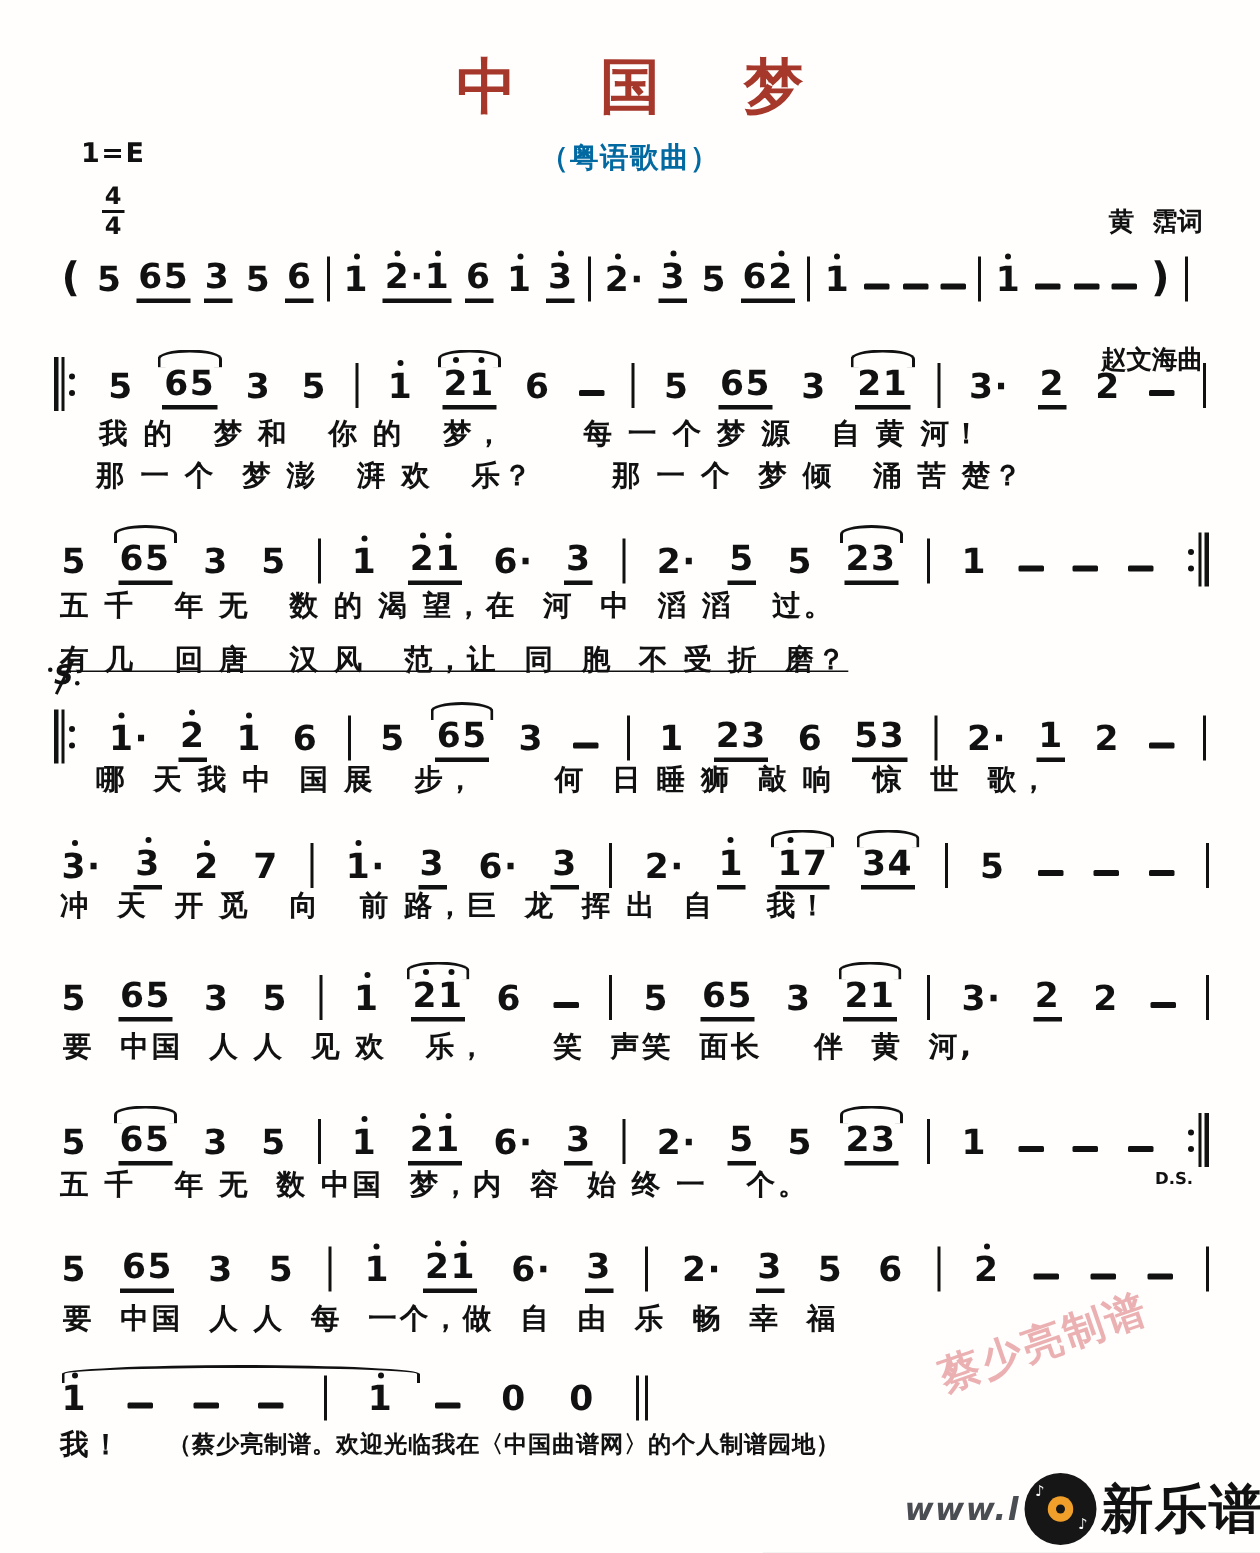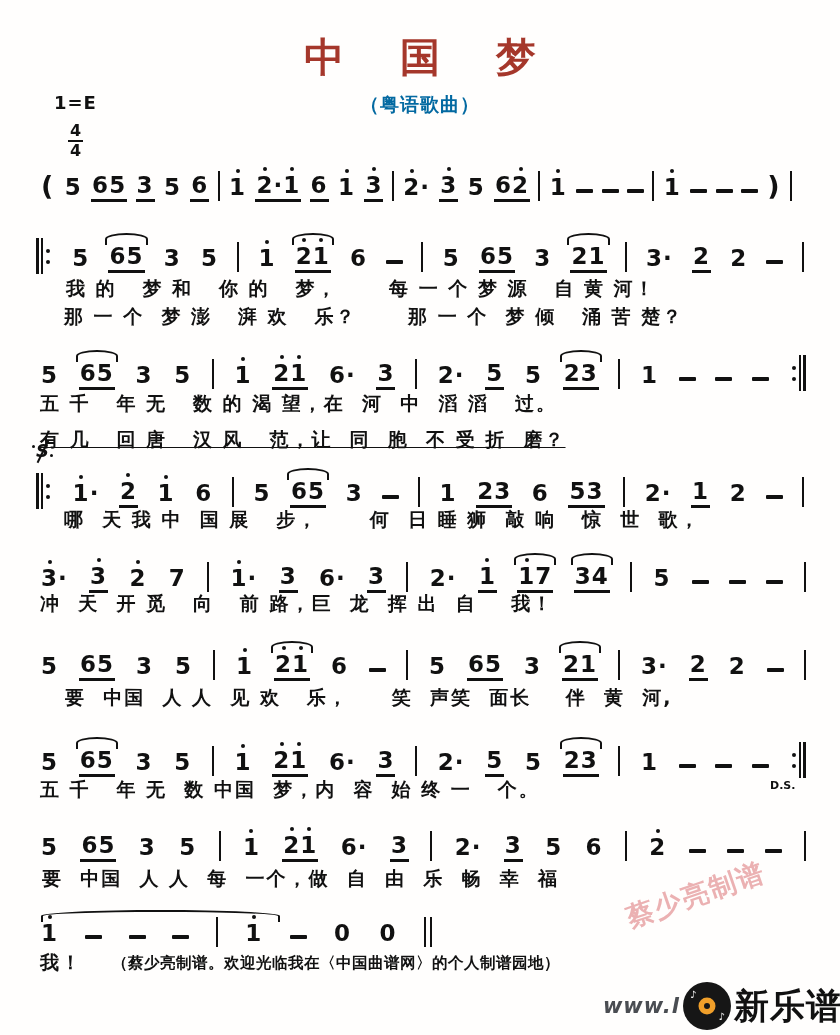--- a/index.html
+++ b/index.html
@@ -49,21 +49,21 @@
   .rs .rb2,.re .rb2{width:2px;height:36px;background:#111;margin-left:2px;}
   .re .rb2{margin-left:0;margin-right:2px;}
   .rdots{display:flex;flex-direction:column;justify-content:center;gap:7px;margin:0 3px;}
   .rdots i{width:4px;height:4px;background:#111;border-radius:50%;display:block;}
 
   
   .lyr{position:absolute;font-weight:bold;font-size:19px;white-space:pre;letter-spacing:2px;}
   .ly1{left:66px;top:276px;text-align:center;}  .ly2{left:64px;top:304px;}
   .ly3{left:40px;top:391px;}  .ly4{left:40px;top:427px;text-decoration:underline;}
   .ly5{left:64px;top:507px;}  .ly6{left:40px;top:591px;}
-  .ly7{left:42px;top:685px;margin-left:23px;}  .ly8{left:40px;top:777px;}
+  .ly7{left:42px;top:685px;}  .ly8{left:40px;top:777px;}
   .ly9{left:42px;top:866px;}
 
   
   .segno{position:absolute;left:33px;top:440px;width:20px;height:24px;}
   .segno .seg-s{position:absolute;left:3px;top:0;font-weight:bold;font-style:italic;font-size:18px;line-height:22px;}
   .segno .seg-line{position:absolute;left:9px;top:-1px;width:2px;height:25px;background:#111;transform:rotate(26deg);}
   .segno .seg-d1{position:absolute;left:-1px;top:5px;width:3px;height:3px;background:#111;border-radius:50%;}
   .segno .seg-d2{position:absolute;right:0px;top:14px;width:3px;height:3px;background:#111;border-radius:50%;}
   .ds{position:absolute;left:770px;top:779px;font-weight:bold;font-size:11px;letter-spacing:0px;}
 
@@ -94,20 +94,24 @@
   <div class="subtitle" style="color: #0369a1;">（粤语歌曲）</div>
 
   <div class="keysig">
     <span class="kname">1=E</span>
     <span class="meter">
       <span class="num">4</span>
       <span class="den">4</span>
     </span>
   </div>
 
+  <div class="credits">
+    <div>黄  霑词</div>
+    <div>赵文海曲</div>
+  </div>
 
   <div id="score">
       <div class="mrow l1">
         <span class="tok paren">
           <span class="txt"><b class="c">(</b></span>
         </span>
         <span class="tok">
           <span class="txt"><b class="c">5</b></span>
         </span>
         <span class="tok">

